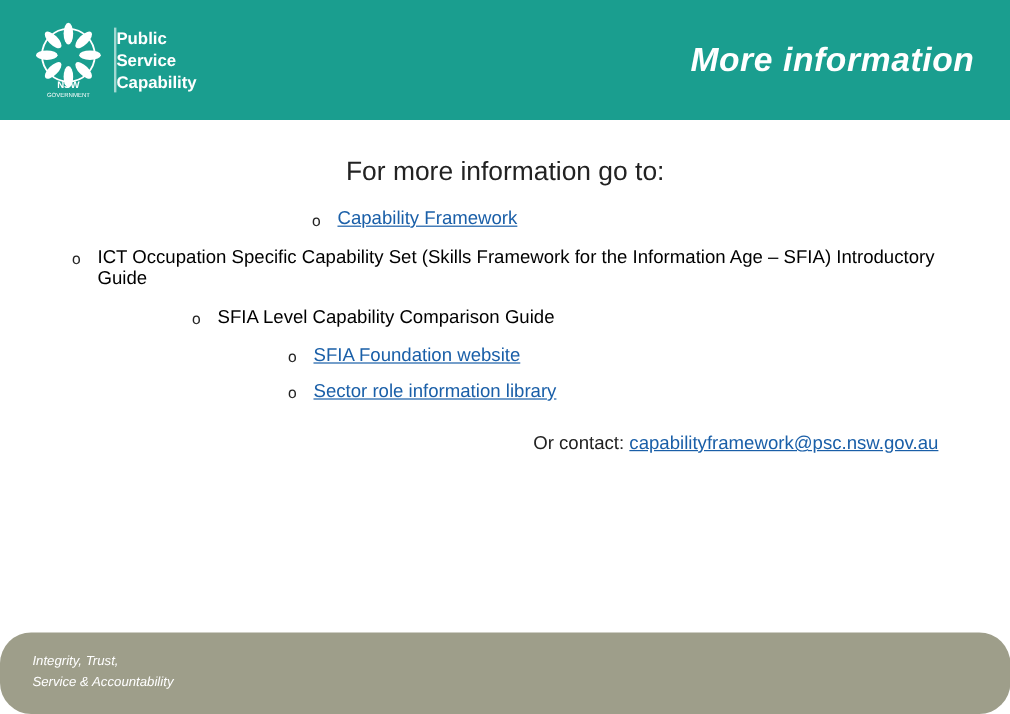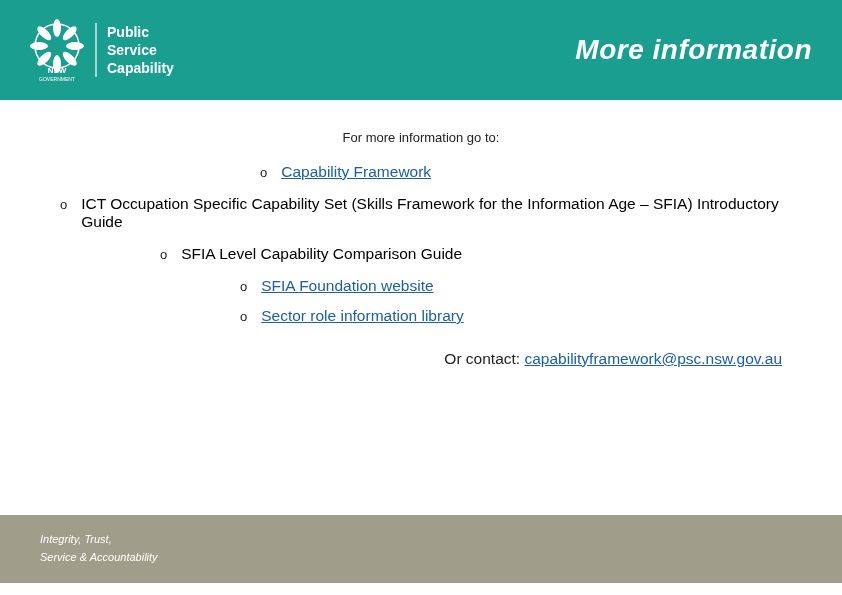--- a/index.html
+++ b/index.html
@@ -33,21 +33,20 @@
     
     .logo-emblem {
       width: 55px;
       height: 65px;
     }
 
     .logo-text {
       display: flex;
       flex-direction: column;
       border-left: 2px solid rgba(255,255,255,0.6);
-      padding-left: 10px;
       color: white;
       font-size: 14px;
       font-weight: bold;
       line-height: 1.3;
     }
 
     .header-title {
       color: white;
       font-size: 28px;
       font-style: italic;
@@ -58,21 +57,21 @@
 
     
     .main-content {
       padding: 30px 60px 20px 60px;
       background: white;
       min-height: 450px;
     }
 
     .intro-text {
       text-align: center;
-      font-size: 13px;
+      font-size: 22px;
       color: #222;
       margin-bottom: 18px;
     }
 
     .bullet {
       margin-right: 14px;
       font-size: 13px;
       margin-top: 2px;
       flex-shrink: 0;
       color: #222;
@@ -87,27 +86,28 @@
     .contact-section {
       text-align: right;
       margin-top: 25px;
       font-size: 15.5px;
       color: #222;
     }
 
     
     .footer {
       position: absolute;
-      bottom: 12px;
+      bottom: 0;
       width: 100%;
       height: 68px;
       background-color: #9e9e8a;
       display: flex;
       align-items: center;
-      padding: 0 40px;
+      padding: 0 27px;
+      border-radius: 26px;
     }
 
     .footer-text {
       color: white;
       font-size: 11px;
       line-height: 1.6;
       font-style: italic;
     }
   </style>
 </head>

